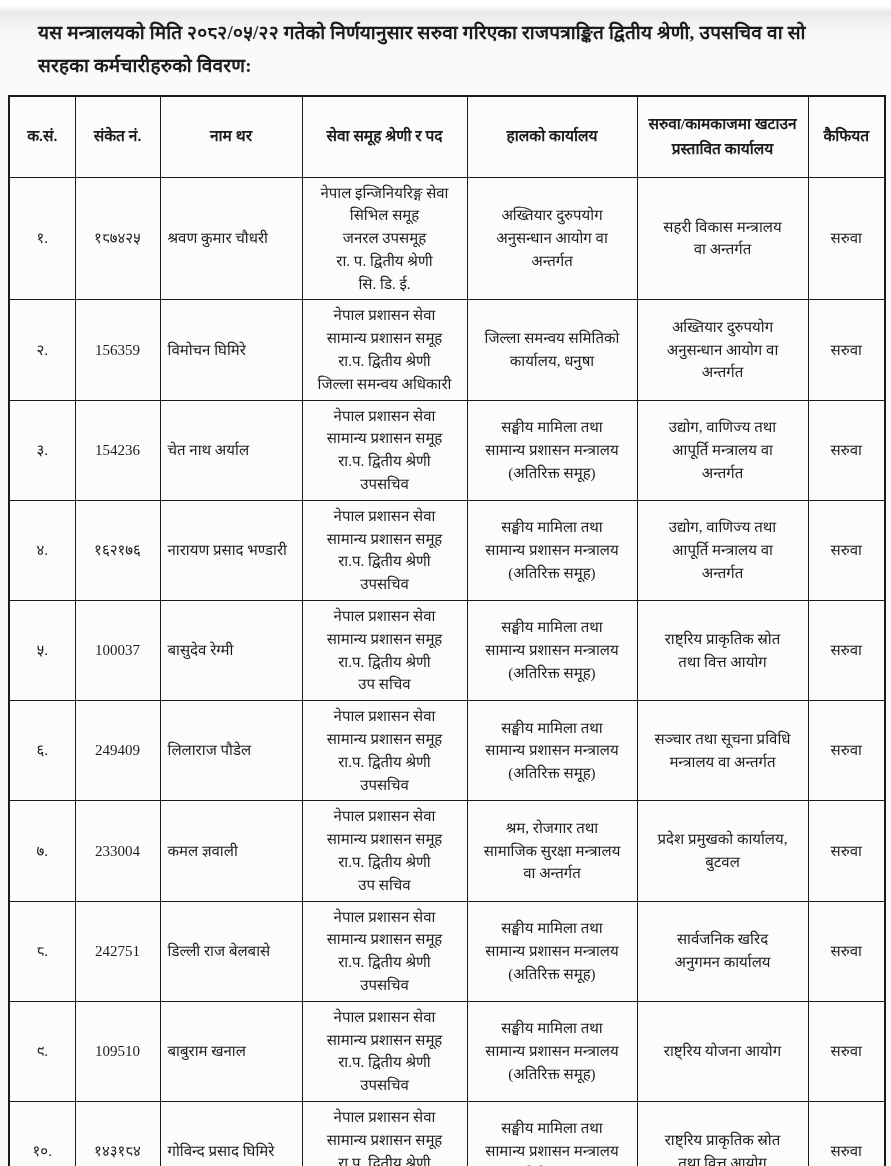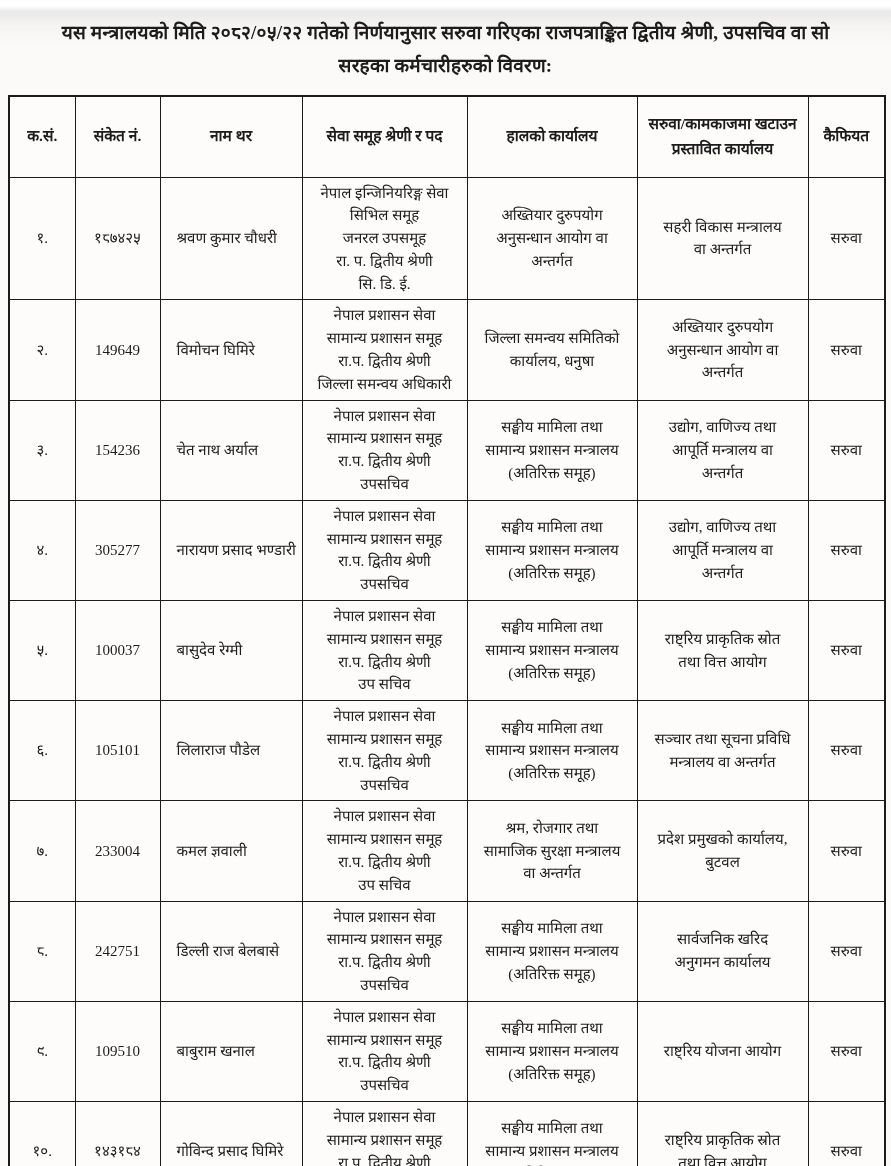--- a/index.html
+++ b/index.html
@@ -11,21 +11,21 @@
     height: 1166px;
     overflow: hidden;
     font-family: "Liberation Serif", "DejaVu Serif", serif;
     color: #1c1c1c;
     background: linear-gradient(to bottom,
       #ffffff 0px, #ffffff 6px, #e8e8e8 12px,
       #f5f4f2 26px, #fbfaf8 46px, #fbfaf8 100%);
     -webkit-font-smoothing: antialiased;
   }
   .doc-title {
-    text-align: center;
+    text-align: left;
     font-size: 19px;
     font-weight: 600;
     line-height: 1.75;
     padding: 16px 38px 12px 38px;
     letter-spacing: 0.2px;
   }
   table.transfer-table {
     table-layout: fixed;
     border-collapse: collapse;
     width: 876px;
@@ -51,21 +51,21 @@
     font-size: 15px;
     text-align: center;
     vertical-align: middle;
     padding: 4px 5px;
     line-height: 1.52;
     white-space: pre-line;
     word-wrap: break-word;
   }
   td.left {
     text-align: left;
-    padding-left: 16px;
+    padding-left: 7px;
   }
   tbody tr { min-height: 95px; }
 </style>
 </head>
 <body>
 
 <div class="doc-title">यस मन्त्रालयको मिति २०८२/०५/२२ गतेको निर्णयानुसार सरुवा गरिएका राजपत्राङ्कित द्वितीय श्रेणी, उपसचिव वा सो सरहका कर्मचारीहरुको विवरण:</div>
 
 <table class="transfer-table">
   <colgroup>
@@ -100,21 +100,21 @@
 सि. डि. ई.</td>
         <td>अख्तियार दुरुपयोग
 अनुसन्धान आयोग वा
 अन्तर्गत</td>
         <td>सहरी विकास मन्त्रालय
 वा अन्तर्गत</td>
         <td>सरुवा</td>
       </tr>
       <tr>
         <td>२.</td>
-        <td>149649</td>
+        <td>156359</td>
         <td class="left">विमोचन घिमिरे</td>
         <td>नेपाल प्रशासन सेवा
 सामान्य प्रशासन समूह
 रा.प. द्वितीय श्रेणी
 जिल्ला समन्वय अधिकारी</td>
         <td>जिल्ला समन्वय समितिको
 कार्यालय, धनुषा</td>
         <td>अख्तियार दुरुपयोग
 अनुसन्धान आयोग वा
 अन्तर्गत</td>
@@ -131,21 +131,21 @@
         <td>सङ्घीय मामिला तथा
 सामान्य प्रशासन मन्त्रालय
 (अतिरिक्त समूह)</td>
         <td>उद्योग, वाणिज्य तथा
 आपूर्ति मन्त्रालय वा
 अन्तर्गत</td>
         <td>सरुवा</td>
       </tr>
       <tr>
         <td>४.</td>
-        <td>305277</td>
+        <td>१६२१७६</td>
         <td class="left">नारायण प्रसाद भण्डारी</td>
         <td>नेपाल प्रशासन सेवा
 सामान्य प्रशासन समूह
 रा.प. द्वितीय श्रेणी
 उपसचिव</td>
         <td>सङ्घीय मामिला तथा
 सामान्य प्रशासन मन्त्रालय
 (अतिरिक्त समूह)</td>
         <td>उद्योग, वाणिज्य तथा
 आपूर्ति मन्त्रालय वा
@@ -162,21 +162,21 @@
 उप सचिव</td>
         <td>सङ्घीय मामिला तथा
 सामान्य प्रशासन मन्त्रालय
 (अतिरिक्त समूह)</td>
         <td>राष्ट्रिय प्राकृतिक स्रोत
 तथा वित्त आयोग</td>
         <td>सरुवा</td>
       </tr>
       <tr>
         <td>६.</td>
-        <td>105101</td>
+        <td>249409</td>
         <td class="left">लिलाराज पौडेल</td>
         <td>नेपाल प्रशासन सेवा
 सामान्य प्रशासन समूह
 रा.प. द्वितीय श्रेणी
 उपसचिव</td>
         <td>सङ्घीय मामिला तथा
 सामान्य प्रशासन मन्त्रालय
 (अतिरिक्त समूह)</td>
         <td>सञ्चार तथा सूचना प्रविधि
 मन्त्रालय वा अन्तर्गत</td>

